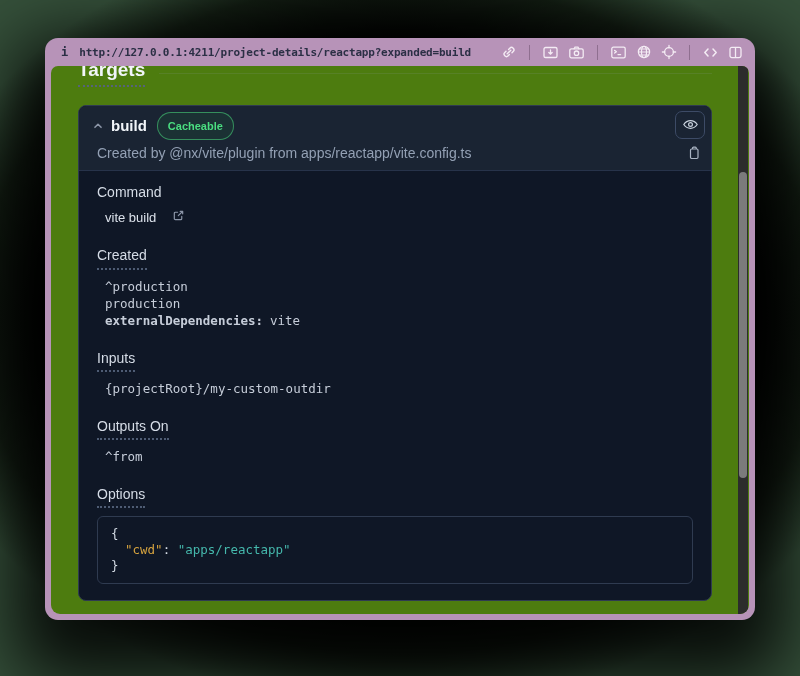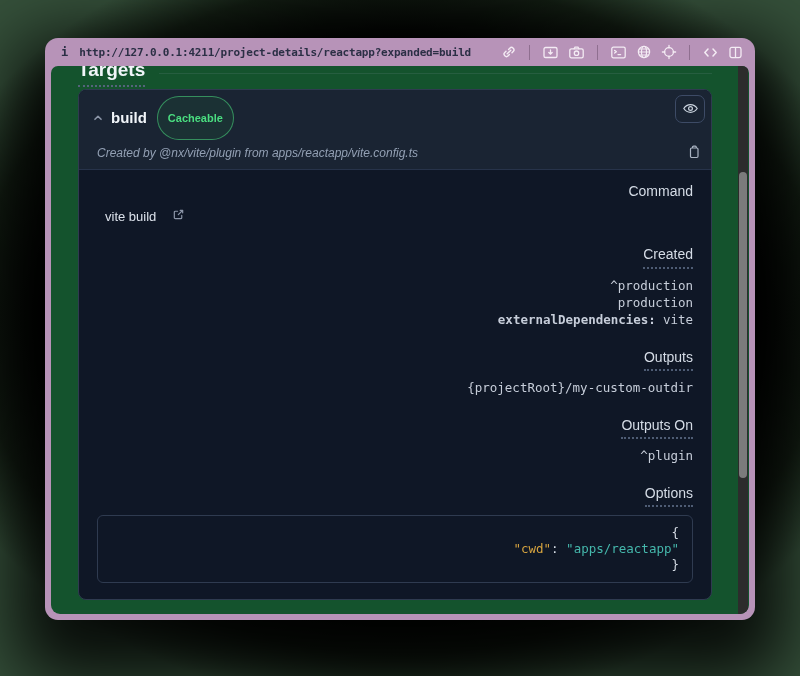--- a/index.html
+++ b/index.html
@@ -24,54 +24,54 @@
     font-family:"DejaVu Sans Mono",monospace;font-weight:bold;font-size:11px;
     letter-spacing:-0.2px;white-space:nowrap;flex:1;
   }
   .tb-icons{display:flex;align-items:center;gap:9px;}
   .tb-icons svg{display:block;}
   .tb-sep{width:1px;height:15px;background:rgba(70,45,70,.35);margin:0 3px;}
   .tb-btn{cursor:pointer;display:flex;align-items:center;}
   
   .viewport{
     position:absolute;left:6px;right:6px;top:28px;bottom:6px;
-    background:#14532d;border-radius:7px 7px 9px 9px;overflow:hidden;text-align:right;
+    background:#4d7c0f;border-radius:7px 7px 9px 9px;overflow:hidden;
   }
   .content{position:absolute;left:0;top:0;right:12px;bottom:0;padding:0 25px 0 27px;overflow:hidden;}
   
   .scrollbar-track{position:absolute;top:0;bottom:0;right:1px;width:10px;background:#2c2c2c;}
   .scrollbar-thumb{position:absolute;left:1px;right:1px;top:106px;height:306px;background:#7b7b7b;border-radius:5px;}
   
   .heading-row{display:flex;align-items:center;margin-top:-7px;}
   .page-h2{
     font-size:19px;font-weight:bold;color:#f1f5f9;margin:0;
     border-bottom:2px dotted #55637c;padding-bottom:4px;line-height:1.15;
   }
   .heading-rule{flex:1;height:1px;background:rgba(148,163,184,.14);margin-left:14px;margin-top:2px;}
   
   .card{
-    border:1px solid #2f3b50;border-radius:8px;margin-top:2px;overflow:hidden;
+    border:1px solid #2f3b50;border-radius:8px;margin-top:18px;overflow:hidden;
     background:#0f1726;
   }
   .card-header{background:#1a2433;position:relative;border-bottom:1px solid #27334a;}
   .row-title{display:flex;align-items:center;padding:6px 10px 2px 10px;cursor:pointer;}
   .chev{margin:0 6px 0 2px;display:flex;}
   .target-name{font-size:15px;font-weight:bold;color:#f1f5f9;}
   .badge{
     margin-left:10px;font-size:11px;font-weight:600;color:#4ade80;
     border:1px solid rgba(74,222,128,.55);background:rgba(34,94,60,.22);
-    border-radius:999px;padding:14px 10px;line-height:1.3;
+    border-radius:999px;padding:6px 10px;line-height:1.3;
   }
   .eye-btn{
     position:absolute;top:5px;right:6px;width:28px;height:26px;
     border:1px solid #3d4b66;border-radius:7px;display:flex;align-items:center;justify-content:center;
     cursor:pointer;background:transparent;
   }
   .row-sub{display:flex;align-items:center;justify-content:space-between;padding:3px 10px 9px 18px;}
-  .created-by{font-style:italic;font-size:12px;color:#93a0b4;}
+  .created-by{font-size:14px;color:#93a0b4;}
   .run-chip-wrap{display:flex;align-items:center;gap:8px;}
   .run-chip{
     font-family:"DejaVu Sans Mono",monospace;font-size:12.5px;color:#e8edf4;
     background:#3d4859;border-radius:6px;padding:4px 9px;line-height:1.2;
   }
   .copy-btn{cursor:pointer;display:flex;}
   
   .card-body{padding:12px 18px 16px 18px;}
   .section{margin-bottom:20px;}
   .section:last-child{margin-bottom:0;}
@@ -214,30 +214,30 @@
           <div class="section">
             <span class="sec-label dotted">Created</span>
             <div class="sec-content">
               <div class="mono-line">^production</div>
               <div class="mono-line">production</div>
               <div class="mono-line"><span class="k">externalDependencies:</span><span class="v">vite</span></div>
             </div>
           </div>
 
           <div class="section">
-            <span class="sec-label dotted">Outputs</span>
+            <span class="sec-label dotted">Inputs</span>
             <div class="sec-content">
               <div class="mono-line">{projectRoot}/my-custom-outdir</div>
             </div>
           </div>
 
           <div class="section">
             <span class="sec-label dotted">Outputs On</span>
             <div class="sec-content">
-              <div class="mono-line">^plugin</div>
+              <div class="mono-line">^from</div>
             </div>
           </div>
 
           <div class="section">
             <span class="sec-label dotted">Options</span>
             <div class="json-box">
               <div class="json-line">{</div>
               <div class="json-line indent"><span class="j-key">"cwd"</span><span>: </span><span class="j-str">"apps/reactapp"</span></div>
               <div class="json-line">}</div>
             </div>

